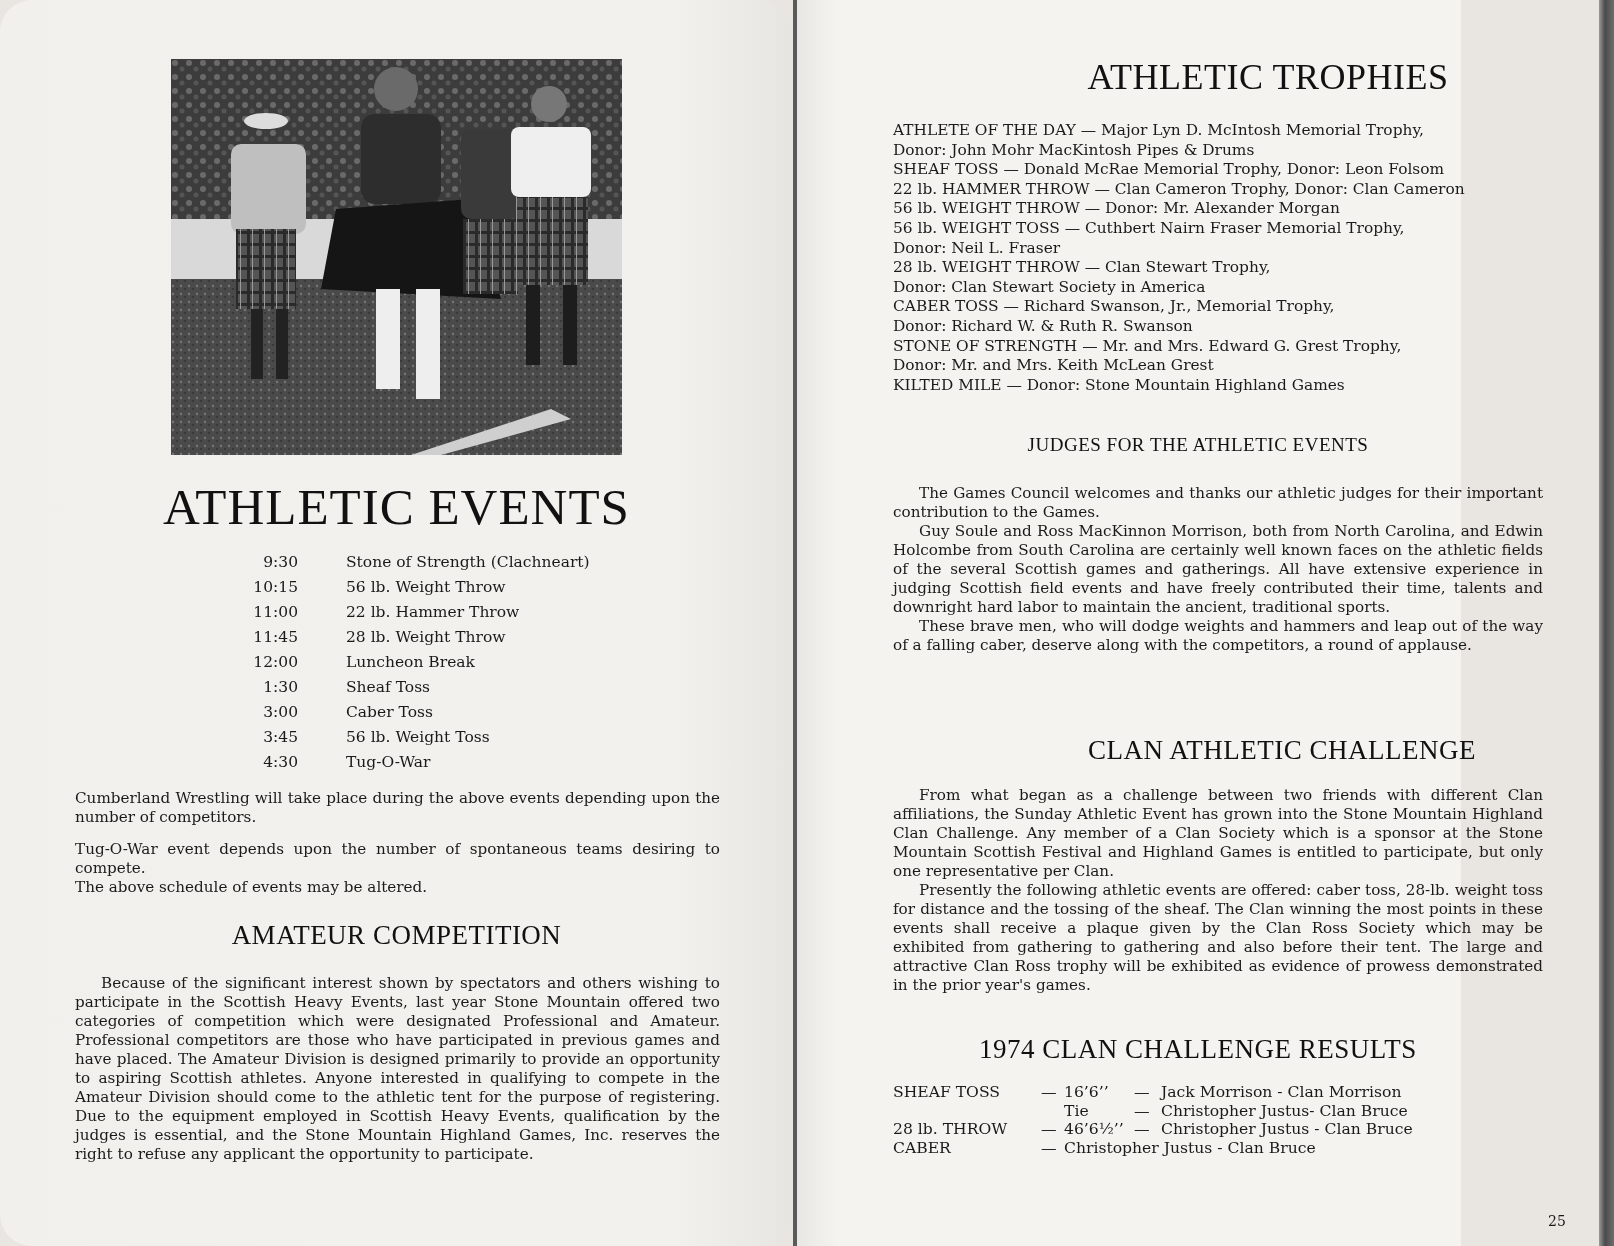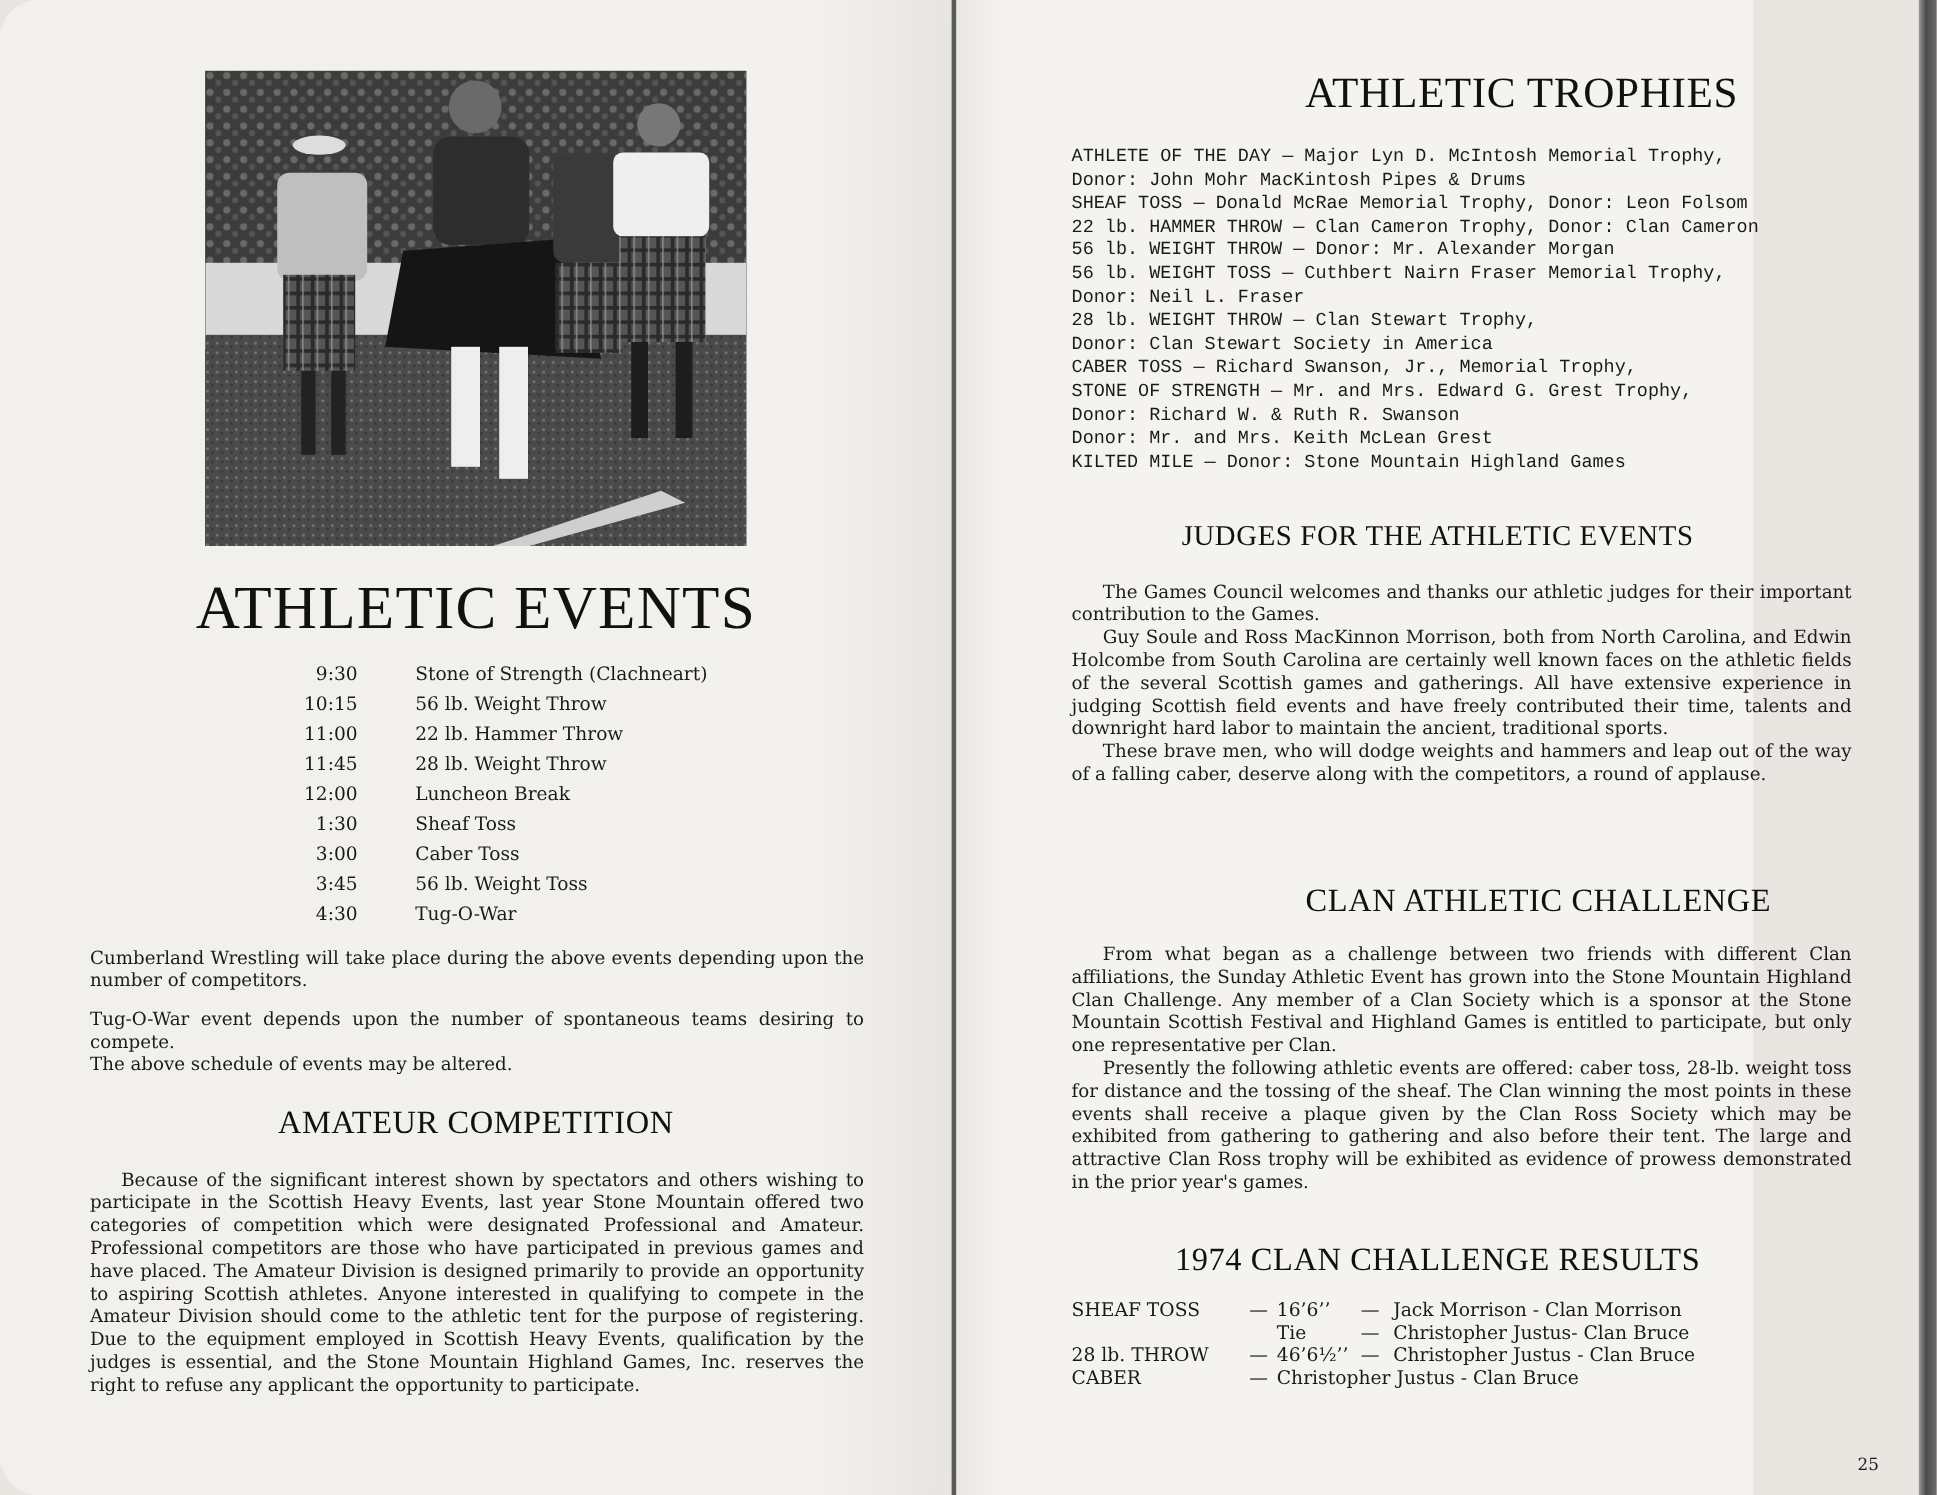--- a/index.html
+++ b/index.html
@@ -43,21 +43,21 @@
   .sec-head {
     position:absolute; margin:0; font-weight:normal; text-align:center;
     font-family:"Liberation Serif", serif; letter-spacing:0.5px; color:#111;
   }
   .para { margin:0; text-indent:26px; text-align:justify; }
 
   .page-num { position:absolute; font-size:14px; }
 
   
   .trophies { position:absolute; left:893px; top:121px; width:650px; font-size:15.4px; line-height:19.6px; }
-  .trophy-line { white-space:nowrap;font-family:Liberation Mono, monospace; }
+  .trophy-line { white-space:nowrap; }
   .right-block { position:absolute; left:893px; width:650px; font-size:15.2px; line-height:19px; }
 
   .results { position:absolute; left:893px; top:1083px; font-size:15.6px; line-height:18.7px; }
   .res-row { display:flex; white-space:nowrap; }
   .res-event { width:148px; }
   .res-dash { width:23px; }
   .res-mark { width:70px; }
   .res-dash2 { width:27px; }
 </style>
 </head>
@@ -176,27 +176,27 @@
   <div class="trophy-line">ATHLETE OF THE DAY — Major Lyn D. McIntosh Memorial Trophy,</div>
   <div class="trophy-line">Donor: John Mohr MacKintosh Pipes &amp; Drums</div>
   <div class="trophy-line">SHEAF TOSS — Donald McRae Memorial Trophy, Donor: Leon Folsom</div>
   <div class="trophy-line">22 lb. HAMMER THROW — Clan Cameron Trophy, Donor: Clan Cameron</div>
   <div class="trophy-line">56 lb. WEIGHT THROW — Donor: Mr. Alexander Morgan</div>
   <div class="trophy-line">56 lb. WEIGHT TOSS — Cuthbert Nairn Fraser Memorial Trophy,</div>
   <div class="trophy-line">Donor: Neil L. Fraser</div>
   <div class="trophy-line">28 lb. WEIGHT THROW — Clan Stewart Trophy,</div>
   <div class="trophy-line">Donor: Clan Stewart Society in America</div>
   <div class="trophy-line">CABER TOSS — Richard Swanson, Jr., Memorial Trophy,</div>
+  <div class="trophy-line">Donor: Richard W. &amp; Ruth R. Swanson</div>
   <div class="trophy-line">STONE OF STRENGTH — Mr. and Mrs. Edward G. Grest Trophy,</div>
-  <div class="trophy-line">Donor: Richard W. &amp; Ruth R. Swanson</div>
   <div class="trophy-line">Donor: Mr. and Mrs. Keith McLean Grest</div>
   <div class="trophy-line">KILTED MILE — Donor: Stone Mountain Highland Games</div>
 </div>
 
-<h2 class="sec-head" style="left:797px; width:802px; top:434px; font-size:24px;">JUDGES FOR THE ATHLETIC EVENTS</h2>
+<h2 class="sec-head" style="left:797px; width:802px; top:434px; font-size:19px;">JUDGES FOR THE ATHLETIC EVENTS</h2>
 <div class="right-block" style="top:484px;">
   <p class="para">The Games Council welcomes and thanks our athletic judges for their important contribution to the Games.</p>
   <p class="para">Guy Soule and Ross MacKinnon Morrison, both from North Carolina, and Edwin Holcombe from South Carolina are certainly well known faces on the athletic fields of the several Scottish games and gatherings. All have extensive experience in judging Scottish field events and have freely contributed their time, talents and downright hard labor to maintain the ancient, traditional sports.</p>
   <p class="para">These brave men, who will dodge weights and hammers and leap out of the way of a falling caber, deserve along with the competitors, a round of applause.</p>
 </div>
 
 <h2 class="sec-head" style="left:797px; width:970px; top:735px; font-size:27px;">CLAN ATHLETIC CHALLENGE</h2>
 <div class="right-block" style="top:786px;">
   <p class="para">From what began as a challenge between two friends with different Clan affiliations, the Sunday Athletic Event has grown into the Stone Mountain Highland Clan Challenge. Any member of a Clan Society which is a sponsor at the Stone Mountain Scottish Festival and Highland Games is entitled to participate, but only one representative per Clan.</p>
   <p class="para">Presently the following athletic events are offered: caber toss, 28-lb. weight toss for distance and the tossing of the sheaf. The Clan winning the most points in these events shall receive a plaque given by the Clan Ross Society which may be exhibited from gathering to gathering and also before their tent. The large and attractive Clan Ross trophy will be exhibited as evidence of prowess demonstrated in the prior year's games.</p>

